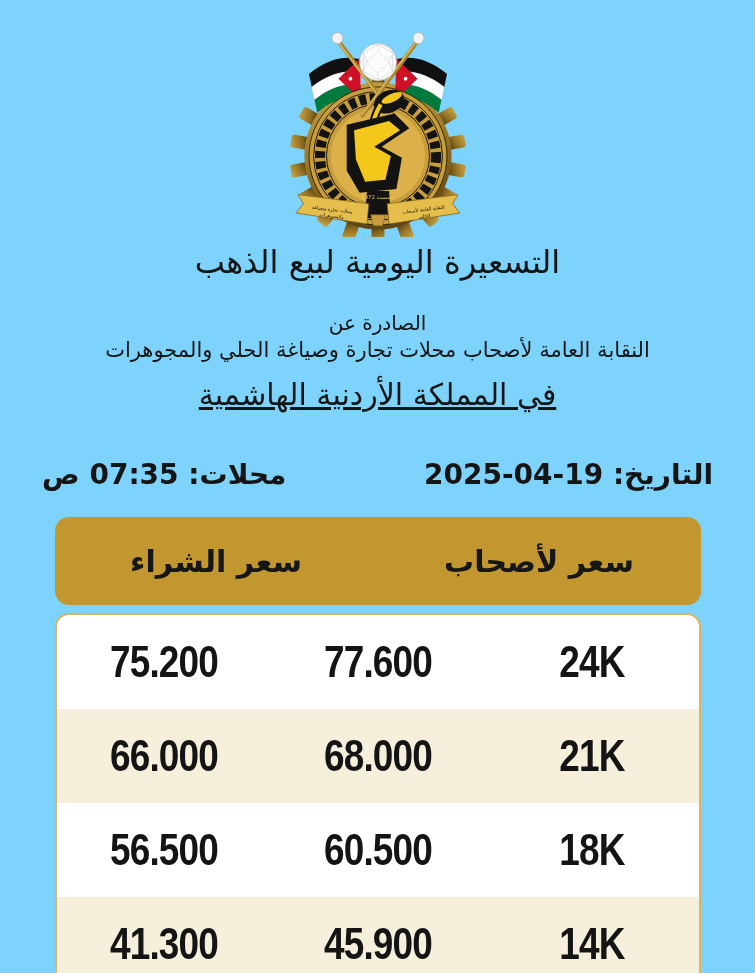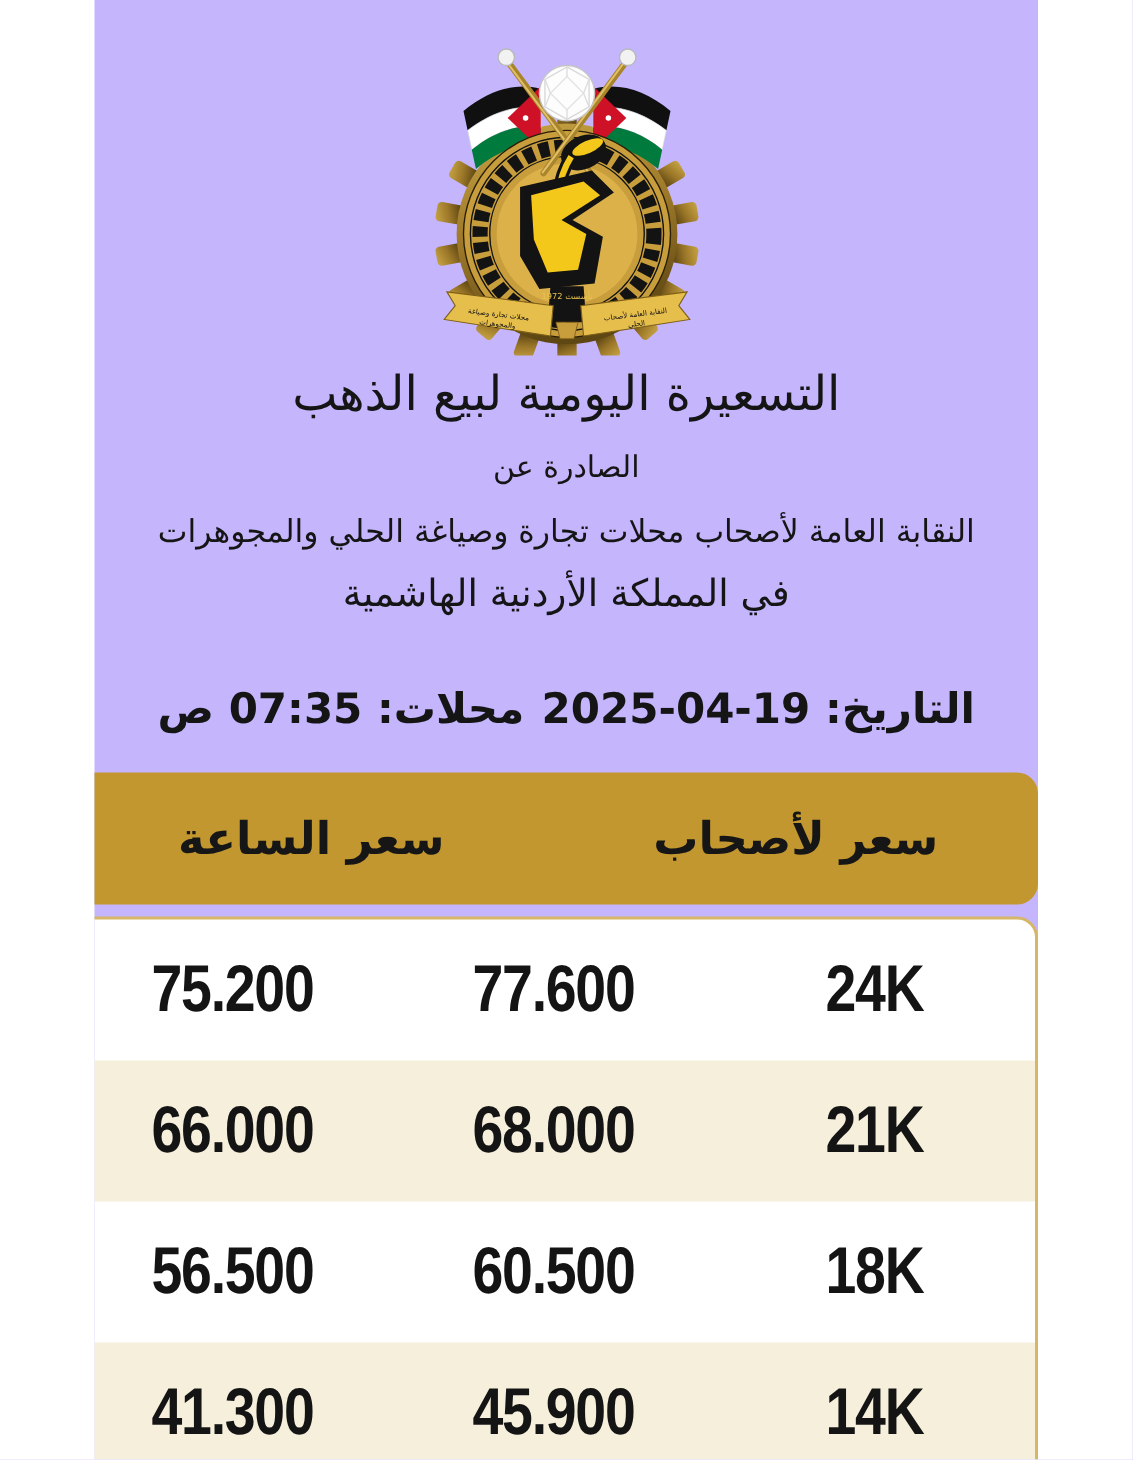--- a/index.html
+++ b/index.html
@@ -1,52 +1,53 @@
 <!DOCTYPE html>
 <html lang="ar" dir="rtl" style="--header-bg: #C3972F; --row-alt-bg: #F5EFDC; --table-border: #D6B768; --text: #151515; --flag-red: #CE1126; --flag-green: #007A3D; --emblem-gold: #F4C81A; --gear-gold: #C89D3C;"><head>
 <meta charset="utf-8">
 <style>
   html,body{margin:0;padding:0;background:#ffffff;}
   .page{
     position:relative;
-    width:629px;height:973px;
+    width:755px;height:973px;
     margin:0 auto;
-    background:#c4b5fd;
+    background:#7dd3fc;
     overflow:hidden;
     direction:rtl;
     font-family:"DejaVu Sans", sans-serif;
     color:var(--text,#151515);
   }
   .center{text-align:center;}
   
   .logo-wrap{
     width:184px;height:221px;
     margin:16px auto 0;
   }
   
   .main-title{
     margin-top:6px;
     font-size:32px;
     font-weight:400;
     letter-spacing:0;
   }
   .issued-by{
-    margin-top:18px;
+    margin-top:30px;
     font-size:20px;
     font-weight:400;
   }
   .issuer{
-    margin-top:19px;
+    margin-top:3px;
     font-size:21px;
     font-weight:400;
   }
   .country{
     margin-top:15px;
-    font-size:25px;
-    font-weight:400;
+    font-size:30px;
+    font-weight:400;
+    text-decoration:underline;
   }
   
   .meta-row{
     display:flex;
     justify-content:space-between;
     align-items:baseline;
     padding:0 42px;
     margin-top:46px;
     font-size:28px;
     font-weight:bold;
@@ -207,21 +208,21 @@
     </div>
     <div class="meta-item">
       <span>محلات:</span>
       <span>07:35 ص</span>
     </div>
   </div>
 
   <div class="gtable">
     <div class="thead">
       <div class="cell">سعر لأصحاب</div>
-      <div class="cell">سعر الساعة</div>
+      <div class="cell">سعر الشراء</div>
     </div>
     <div class="tbody">
   <div class="trow">
     <div class="cell num">24K</div>
     <div class="cell num">77.600</div>
     <div class="cell num">75.200</div>
   </div>
 
   <div class="trow">
     <div class="cell num">21K</div>

